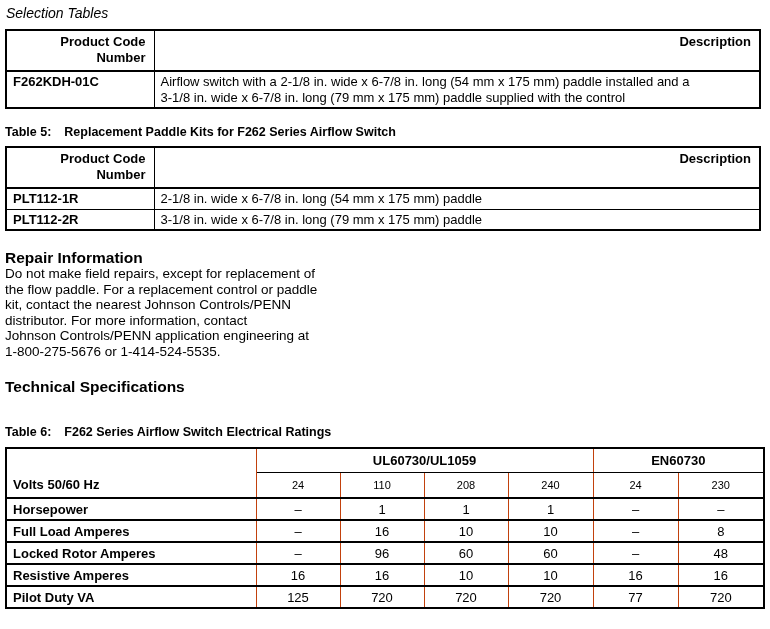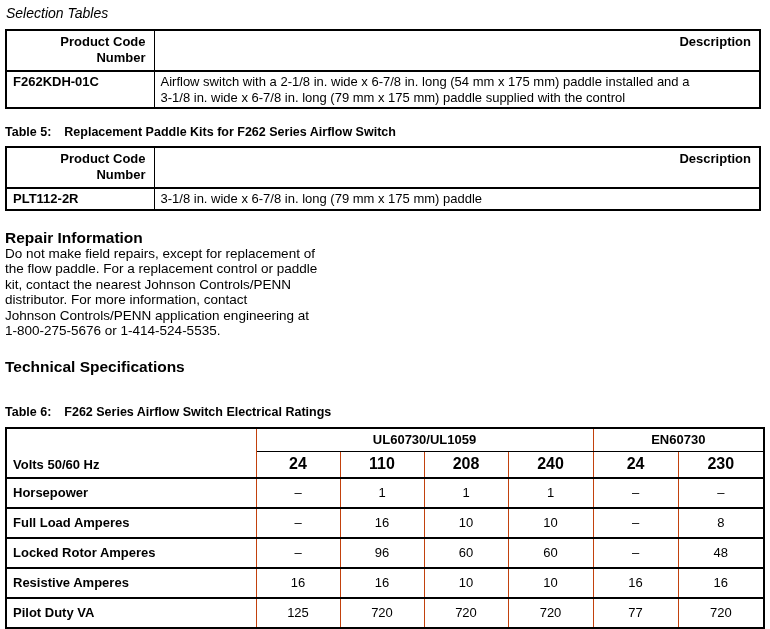--- a/index.html
+++ b/index.html
@@ -64,30 +64,30 @@
   }
 
   
   .t6 { width: 758px; border: 2px solid #000; }
   .t6 th, .t6 td { border: 1px solid #c2410c; }
   .t6 .group-cell {
     font-size: 13px; font-weight: bold; text-align: center;
     height: 24px; border-bottom: 1.5px solid #000; padding: 2px 0;
   }
   .t6 .volt-cell {
-    font-size: 16px; font-weight: bold; text-align: center;
+    font-size: 11px; font-weight: normal; text-align: center;
     height: 26px; border-bottom: 2.5px solid #000; padding: 3px 16px;
   }
   .t6 .corner-cell {
     font-size: 13px; font-weight: bold; text-align: left; vertical-align: bottom;
     padding: 0 6px 5px 6px; border-bottom: 2.5px solid #000;
   }
   .t6 tbody th {
     font-size: 13px; font-weight: bold; text-align: left; vertical-align: middle;
-    padding: 2px 6px; height: 30px; border-top: 2px solid #000;
+    padding: 2px 6px; height: 22px; border-top: 2px solid #000;
   }
   .t6 tbody td {
     font-size: 13px; text-align: center; vertical-align: middle;
     padding: 2px 0; border-top: 2px solid #000;
   }
 </style>
 </head>
 <body>
 
 <div class="page">
@@ -124,20 +124,24 @@
         <col>
       </colgroup>
     <thead>
       <tr>
         <th>Product Code
 Number</th>
         <th>Description</th>
       </tr>
     </thead>
     <tbody>
+      <tr>
+        <td class="code-cell">PLT112-1R</td>
+        <td class="desc-cell">2-1/8 in. wide x 6-7/8 in. long (54 mm x 175 mm) paddle</td>
+      </tr>
       <tr>
         <td class="code-cell">PLT112-2R</td>
         <td class="desc-cell">3-1/8 in. wide x 6-7/8 in. long (79 mm x 175 mm) paddle</td>
       </tr>
     </tbody>
   </table>
 
   <h2 class="section-heading mt-repair">Repair Information</h2>
 
   <p class="body-text mt-body">Do not make field repairs, except for replacement of

